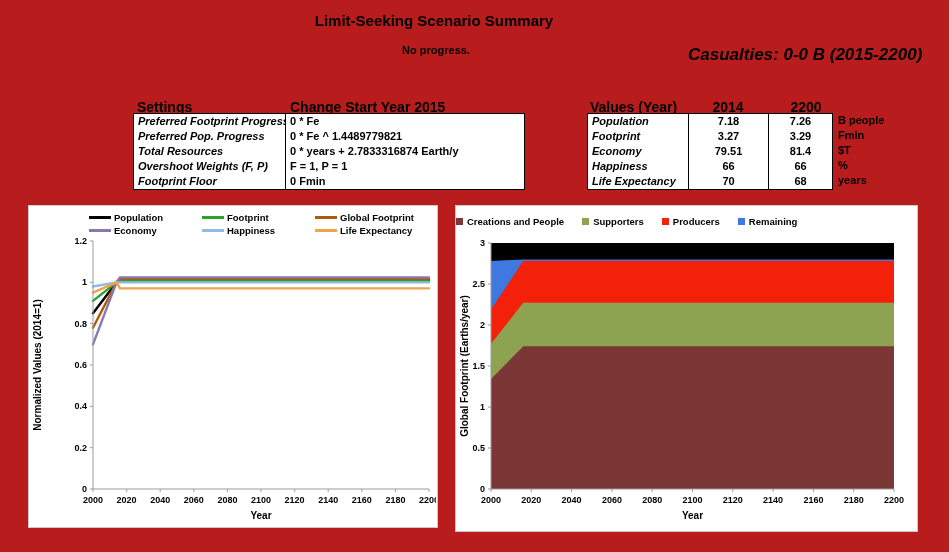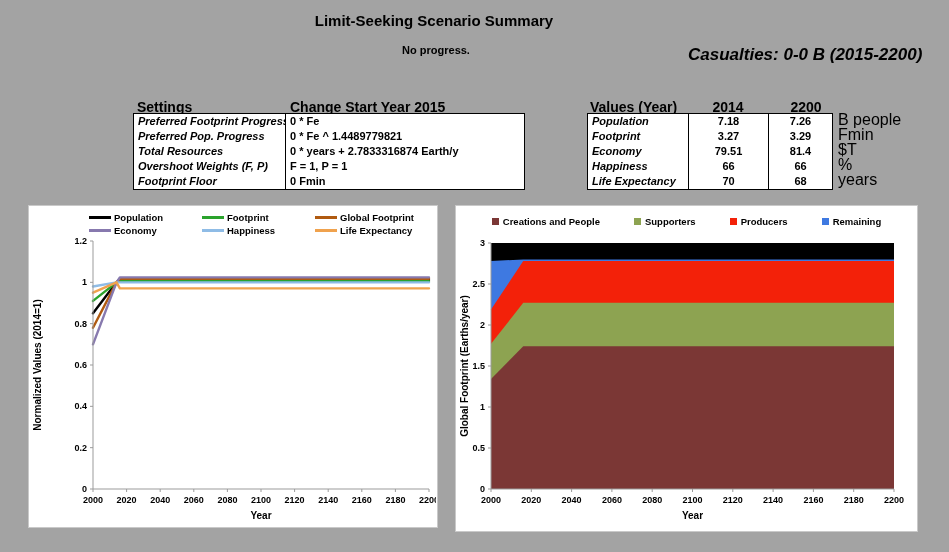--- a/index.html
+++ b/index.html
@@ -1,43 +1,43 @@
 <!DOCTYPE html>
 <html><head>
 <meta charset="utf-8">
 <style>
   html,body{margin:0;padding:0;background:#fff;}
-  .page{position:relative;width:949px;height:552px;background:#a3a3a3;
+  .page{position:relative;width:949px;height:552px;background:#b91c1c;
         font-family:"Liberation Sans",sans-serif;color:#000;overflow:hidden;}
   .title{position:absolute;top:12px;left:434px;transform:translateX(-50%);
          font-size:15px;font-weight:700;white-space:nowrap;}
   .subtitle{position:absolute;top:44px;left:436px;transform:translateX(-50%);
             font-size:11px;font-weight:700;white-space:nowrap;}
   .casualties{position:absolute;top:45px;left:688px;font-size:17px;
               font-weight:700;font-style:italic;white-space:nowrap;}
   
   .thead-cell{position:absolute;font-size:14px;font-weight:700;white-space:nowrap;}
   .center{transform:translateX(-50%);}
   .tbox{position:absolute;border:1px solid #000;box-sizing:border-box;background:#fff;}
   .trow{display:grid;height:15px;line-height:14px;font-size:11px;font-weight:700;}
   .settings .trow{grid-template-columns:151px 1fr;}
   .values .trow{grid-template-columns:100px 80px 64px;}
   .tcell{padding:0 0 0 4px;white-space:nowrap;overflow:hidden;}
   .tcell.lbl{font-style:italic;}
   .tcell.div{border-left:1px solid #000;}
   .tcell.num{text-align:center;padding:0;}
-  .units{position:absolute;font-size:16px;font-weight:400;}
+  .units{position:absolute;font-size:11px;font-weight:700;}
   .units div{height:15px;line-height:14px;white-space:nowrap;}
   
   .chart-box{position:absolute;border:1.5px solid #c9c9c9;background:#fff;box-sizing:border-box;}
   .chart-box svg{position:absolute;left:0;top:0;}
   .legend1{position:absolute;left:60px;top:6px;display:grid;
            grid-template-columns:repeat(3,113px);row-gap:2px;}
   .legend2{position:absolute;left:0;right:0;top:10px;display:flex;
-           justify-content:center;gap:34px;}
+           gap:18px;}
   .leg-item{display:flex;align-items:center;font-size:9.5px;font-weight:700;white-space:nowrap;}
   .sw-line{display:inline-block;width:22px;height:3px;margin-right:3px;flex:0 0 auto;}
   .sw-sq{display:inline-block;width:7px;height:7px;margin-right:4px;flex:0 0 auto;}
   text{font-family:"Liberation Sans",sans-serif;font-weight:700;fill:#000;}
   .tick-t{font-size:9px;}
   .axis-t{font-size:10px;}
 </style>
 </head>
 <body>
 

